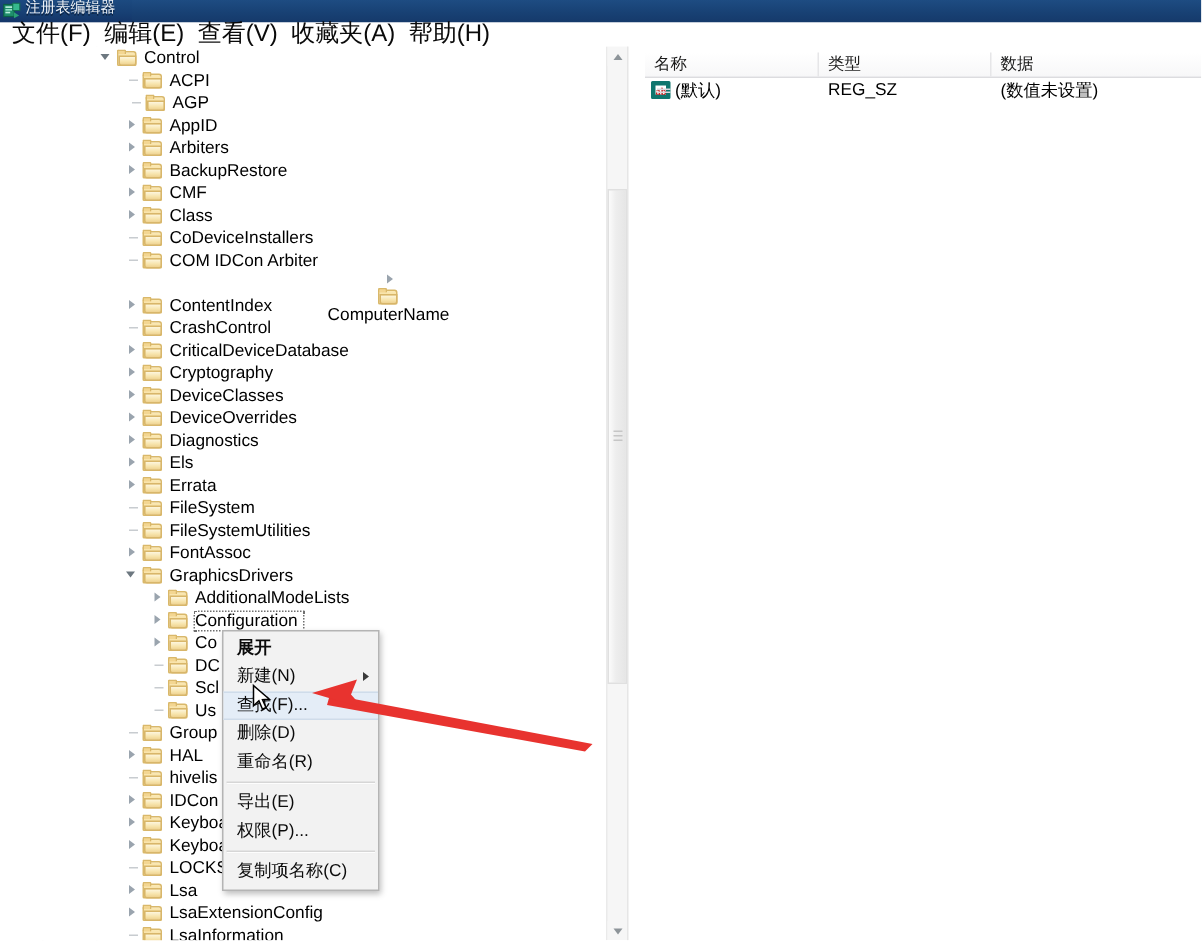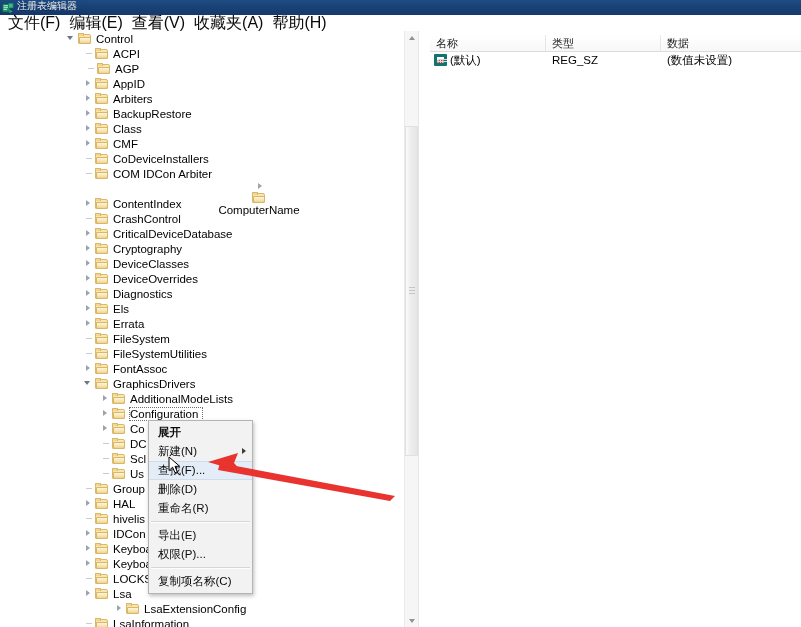--- a/index.html
+++ b/index.html
@@ -479,35 +479,35 @@
           </div>
           <div class="tree-row" style="padding-left: 83px;">
             <span class="tw">
               <i class="arrow-collapsed"></i>
             </span>
             <span class="folder">
               <span class="f-back"></span>
               <span class="f-tab"></span>
               <span class="f-front"></span>
             </span>
+            <span class="tree-label">CMF</span>
+          </div>
+          <div class="tree-row" style="padding-left: 83px;">
+            <span class="tw">
+              <i class="arrow-collapsed"></i>
+            </span>
+            <span class="folder">
+              <span class="f-back"></span>
+              <span class="f-tab"></span>
+              <span class="f-front"></span>
+            </span>
             <span class="tree-label">Class</span>
           </div>
           <div class="tree-row" style="padding-left: 83px;">
             <span class="tw">
-              <i class="arrow-collapsed"></i>
-            </span>
-            <span class="folder">
-              <span class="f-back"></span>
-              <span class="f-tab"></span>
-              <span class="f-front"></span>
-            </span>
-            <span class="tree-label">CMF</span>
-          </div>
-          <div class="tree-row" style="padding-left: 83px;">
-            <span class="tw">
               <i class="leaf-dash"></i>
             </span>
             <span class="folder">
               <span class="f-back"></span>
               <span class="f-tab"></span>
               <span class="f-front"></span>
             </span>
             <span class="tree-label">CoDeviceInstallers</span>
           </div>
           <div class="tree-row" style="padding-left: 83px;">
@@ -822,21 +822,21 @@
             <span class="tw">
               <i class="arrow-collapsed"></i>
             </span>
             <span class="folder">
               <span class="f-back"></span>
               <span class="f-tab"></span>
               <span class="f-front"></span>
             </span>
             <span class="tree-label">Lsa</span>
           </div>
-          <div class="tree-row" style="padding-left: 114px;">
+          <div class="tree-row" style="padding-left: 83px;">
             <span class="tw">
               <i class="arrow-collapsed"></i>
             </span>
             <span class="folder">
               <span class="f-back"></span>
               <span class="f-tab"></span>
               <span class="f-front"></span>
             </span>
             <span class="tree-label">LsaExtensionConfig</span>
           </div>

